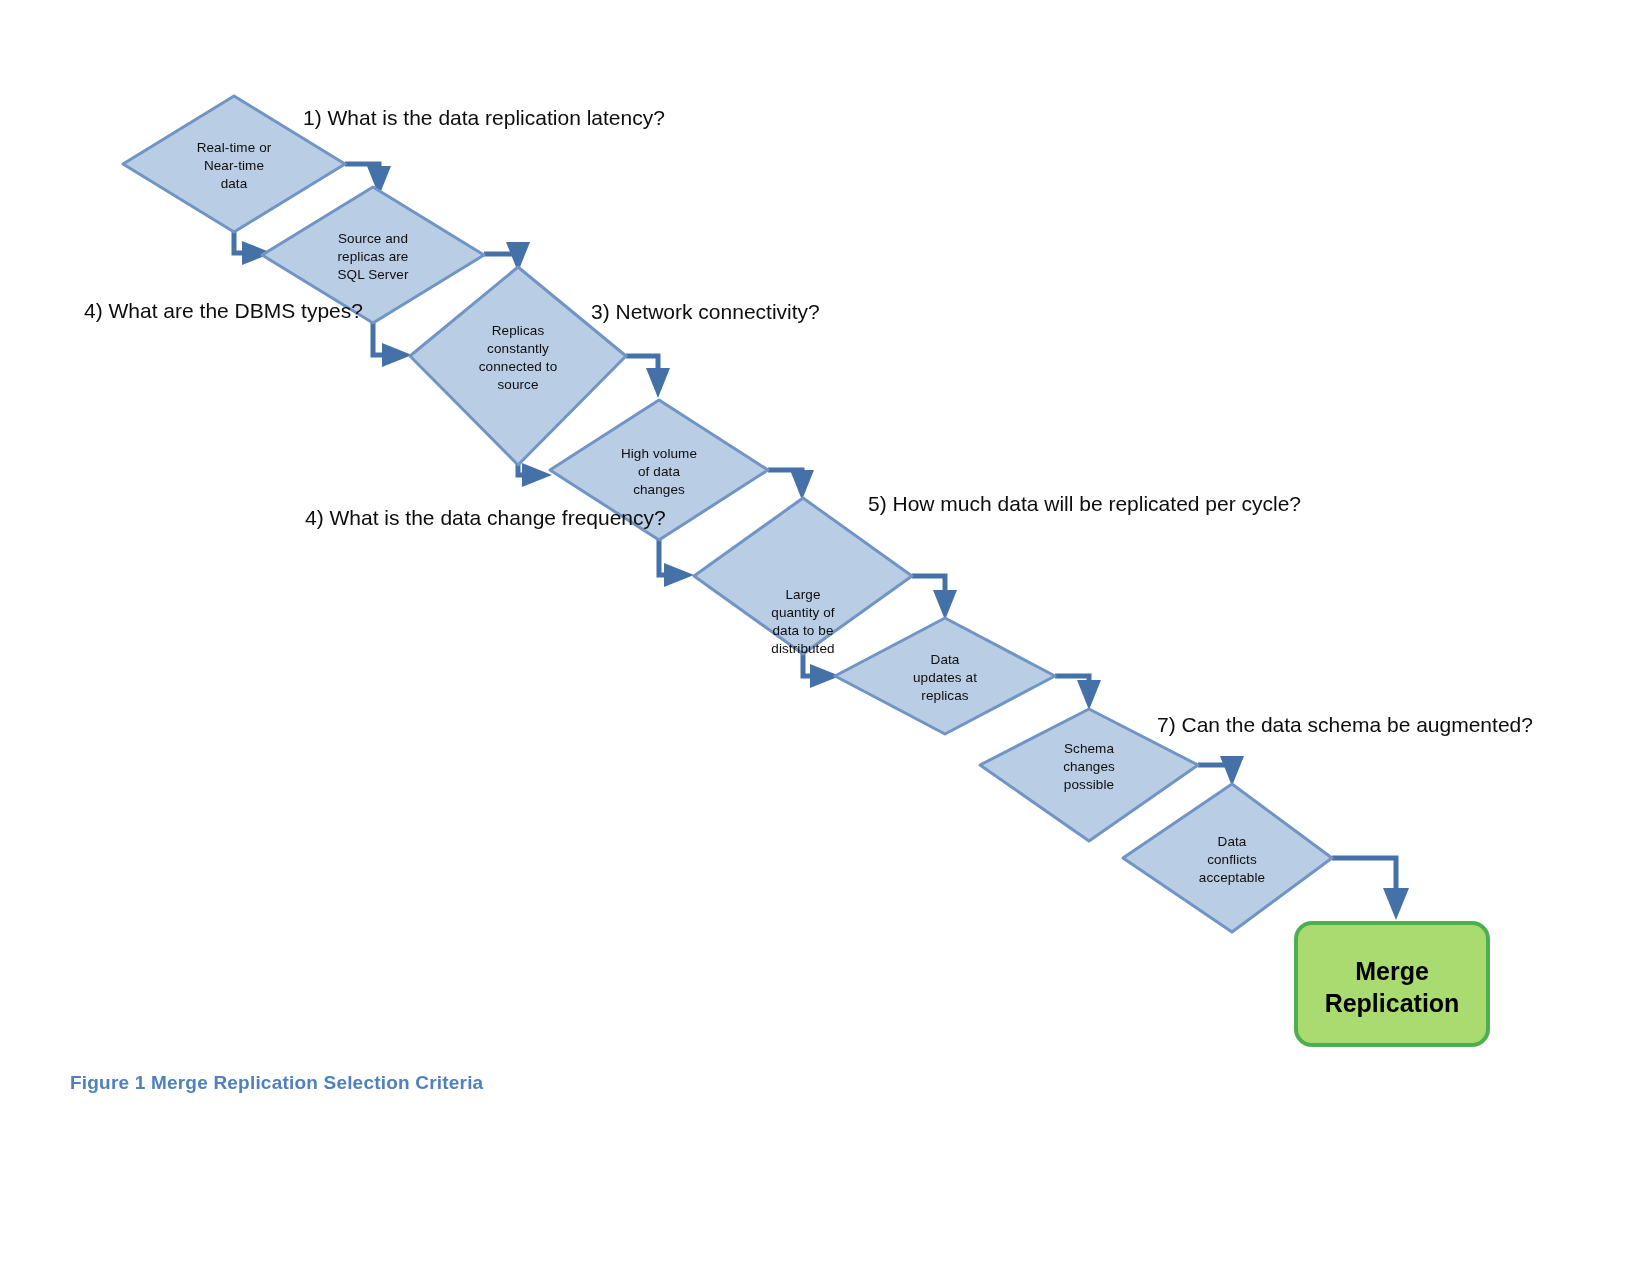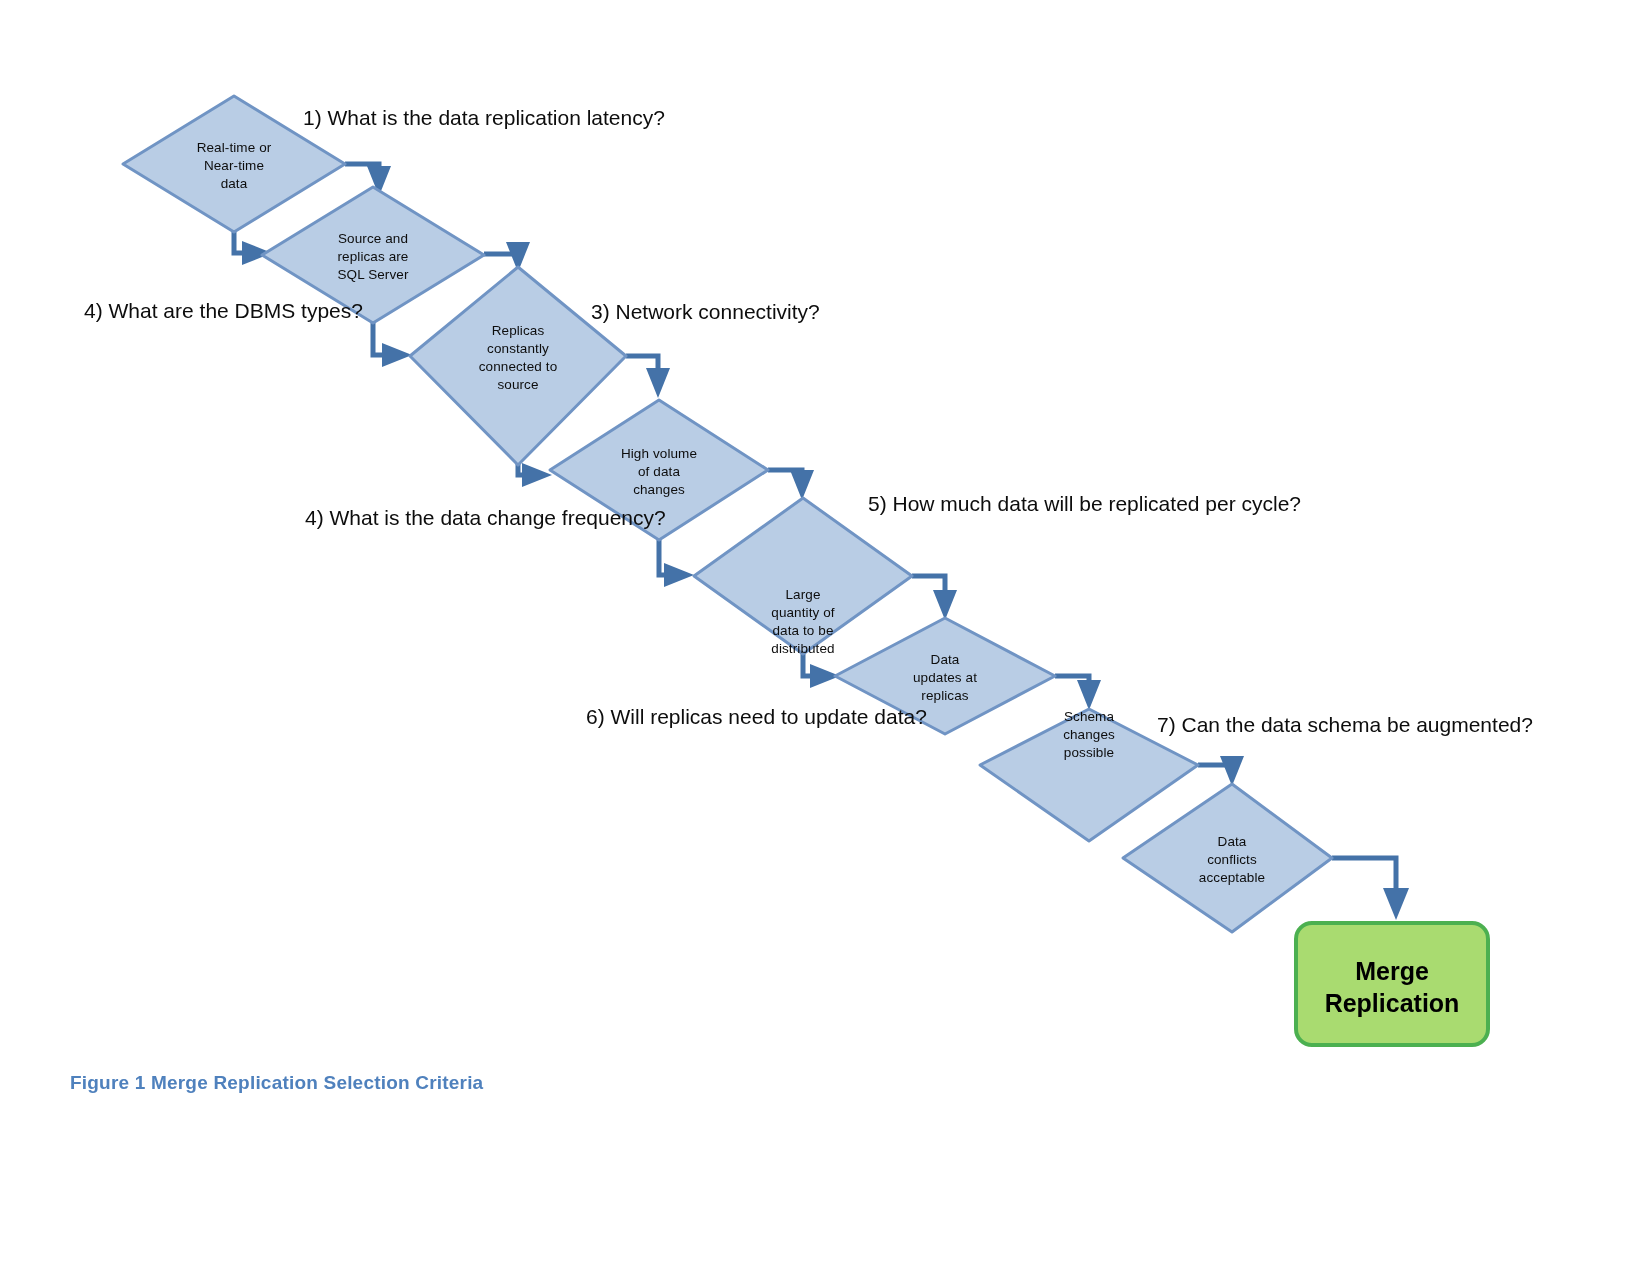--- a/index.html
+++ b/index.html
@@ -205,21 +205,21 @@
     <div>data to be</div>
     <div>distributed</div>
   </div>
 
   <div class="node-label" style="left:865px; top:651px; width:160px;">
     <div>Data</div>
     <div>updates at</div>
     <div>replicas</div>
   </div>
 
-  <div class="node-label" style="left:1009px; top:708px; width:160px;">
+  <div class="node-label" style="left:1009px; top:740px; width:160px;">
     <div>Schema</div>
     <div>changes</div>
     <div>possible</div>
   </div>
 
   <div class="node-label" style="left:1152px; top:833px; width:160px;">
     <div>Data</div>
     <div>conflicts</div>
     <div>acceptable</div>
   </div>
@@ -232,20 +232,19 @@
   <div class="question-label" style="left:303px; top:105px;">1) What is the data replication latency?</div>
 
   <div class="question-label" style="left:84px; top:298px;">4) What are the DBMS types?</div>
 
   <div class="question-label" style="left:591px; top:299px;">3) Network connectivity?</div>
 
   <div class="question-label" style="left:275px; top:505px;margin-left:30px;">4) What is the data change frequency?</div>
 
   <div class="question-label" style="left:868px; top:491px;">5) How much data will be replicated per cycle?</div>
 
-  <div class="question-label" style="left:586px; top:704px;">6) Will replicas need to update data?</div>
 
   <div class="question-label" style="left:1157px; top:696px;margin-top:16px;">7) Can the data schema be augmented?</div>
 
 
   <div class="figure-caption" style="left:70px; top:1072px;">Figure 1 Merge Replication Selection Criteria</div>
 
 </div>
 
 </body></html>

